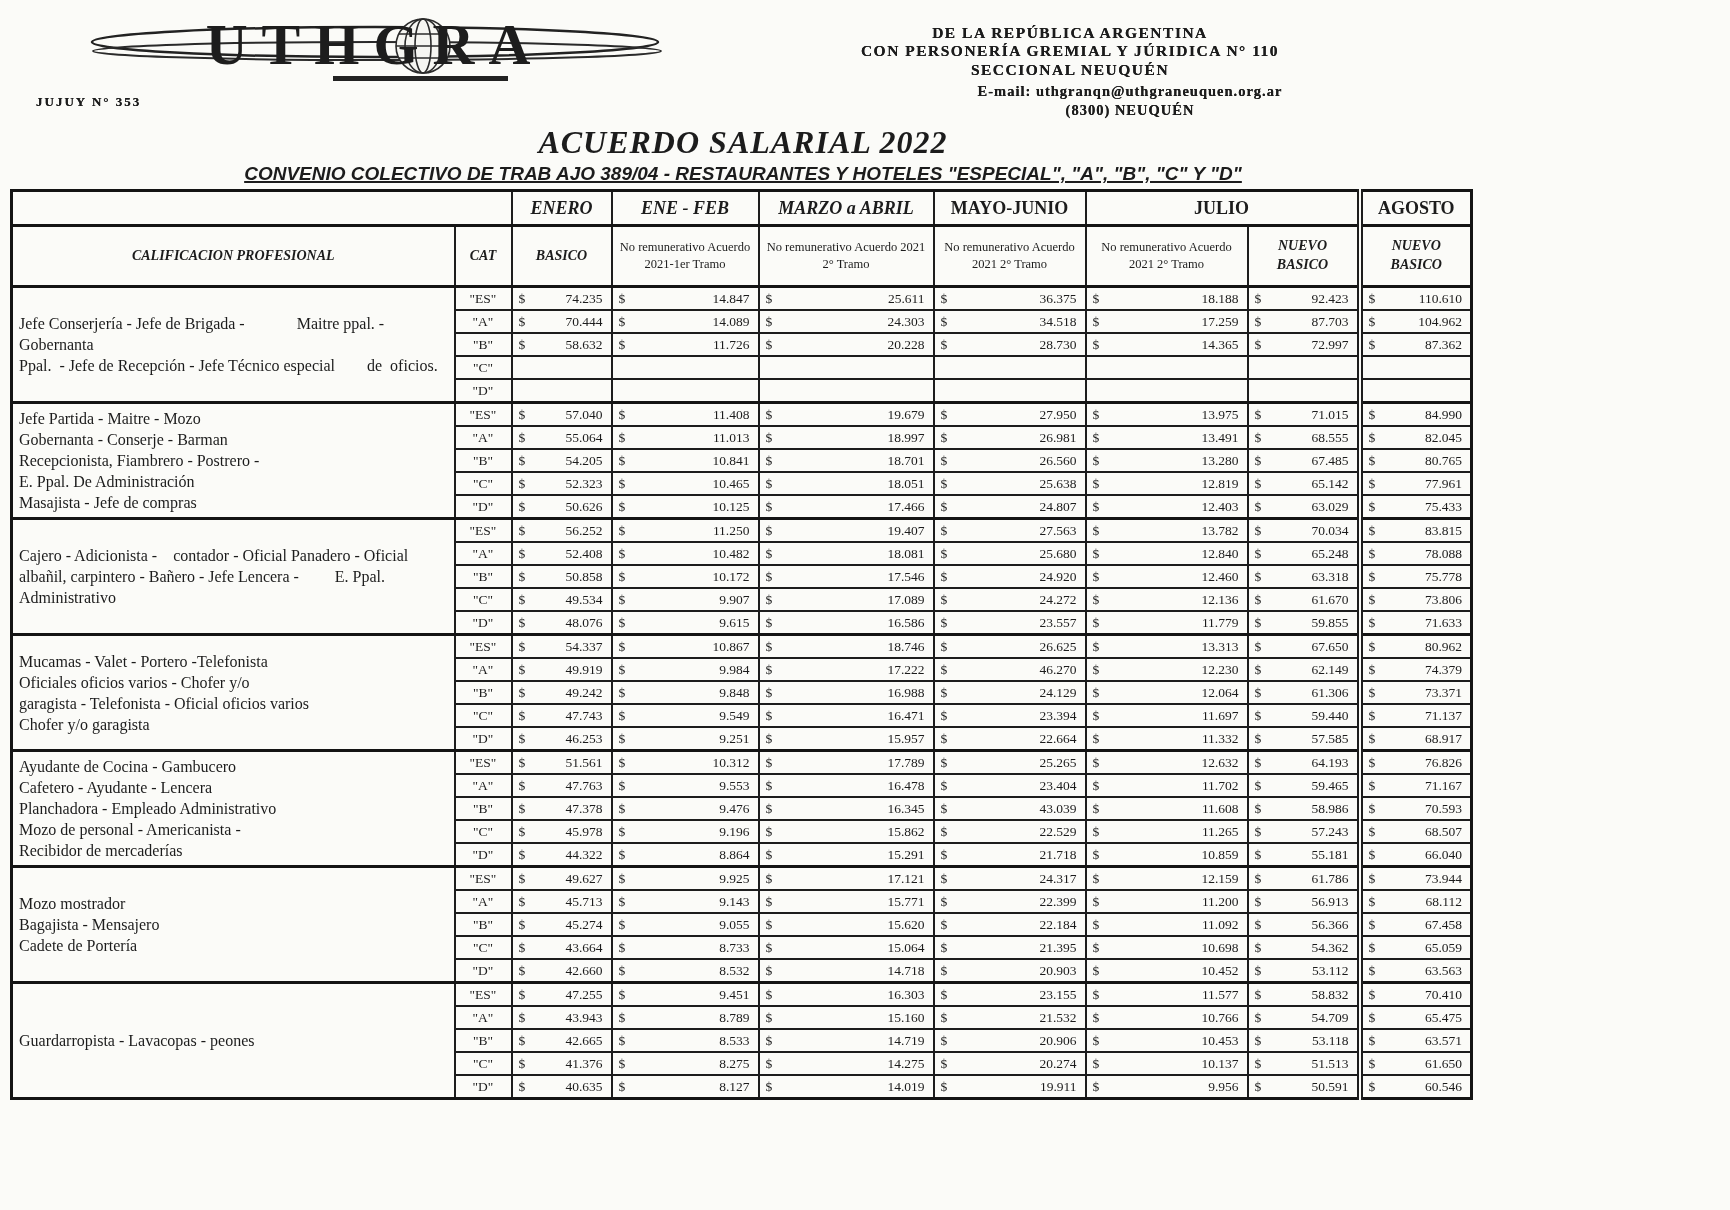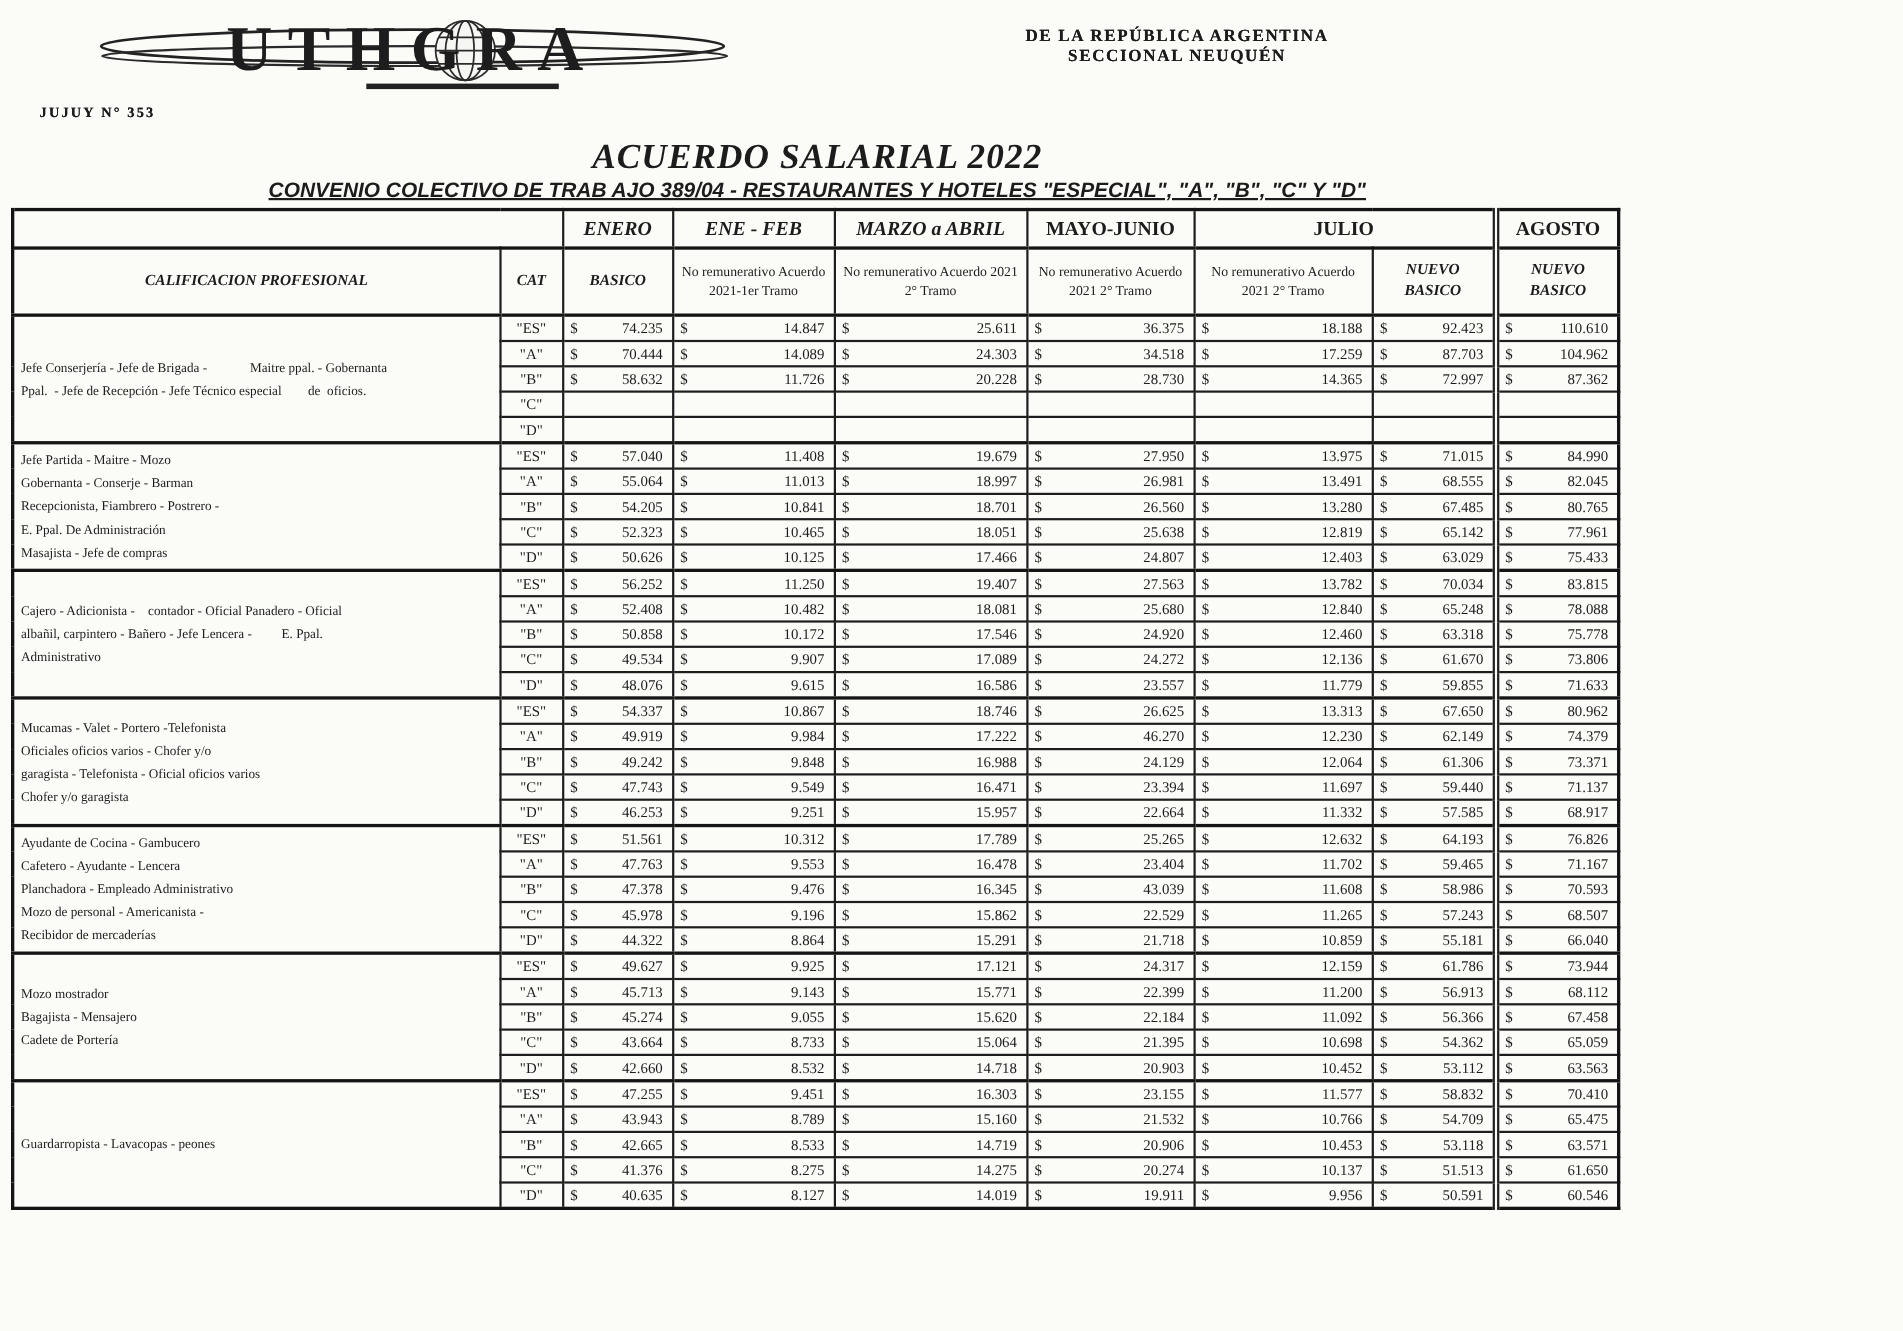--- a/index.html
+++ b/index.html
@@ -65,21 +65,21 @@
     border-bottom:3px solid #141414;line-height:1.35;
     padding:0 4px;
   }
   tr.sub-row th.bold-it{font-size:14px;font-weight:bold;font-style:italic;}
   .agosto{border-left:6px double #1d1d1d;}
   td{height:19px;font-size:13.5px;line-height:19px;}
   td.cat-cell{text-align:center;}
   td.money-cell{text-align:right;padding-right:8px;}
   td.money-cell .cur{float:left;margin-left:5px;}
   td.label-cell{
-    vertical-align:middle;padding-left:6px;font-size:12px;
+    vertical-align:middle;padding-left:6px;font-size:16px;
   }
   .label-line{line-height:21px;white-space:pre-wrap;}
   tr.group-start td{border-top:3px solid #141414;}
 </style>
 </head>
 <body>
 
 <div class="letterhead">
 
   <svg class="logo" width="580" height="82" viewBox="0 0 580 82">
@@ -95,23 +95,28 @@
     </g>
     <text x="290" y="58" text-anchor="middle" font-family="Liberation Serif, DejaVu Serif, serif" font-size="58" font-weight="bold" letter-spacing="14" fill="#1d1d1d">UTHGRA</text>
     <rect x="248" y="70" width="175" height="5" fill="#222"></rect>
   </svg>
 
   <div class="jujuy">JUJUY N° 353</div>
 
 
   <div class="orgblock">
     <div>DE LA REPÚBLICA ARGENTINA</div>
+    <div>CON PERSONERÍA GREMIAL Y JÚRIDICA N° 110</div>
     <div>SECCIONAL NEUQUÉN</div>
   </div>
 
+  <div class="emailblock">
+    <div>E-mail: uthgranqn@uthgraneuquen.org.ar</div>
+    <div>(8300) NEUQUÉN</div>
+  </div>
 </div>
 
 <div class="titlewrap">
   <div class="doc-title">ACUERDO SALARIAL 2022</div>
   <div class="doc-subtitle">CONVENIO COLECTIVO DE TRAB AJO 389/04 - RESTAURANTES Y HOTELES "ESPECIAL", "A", "B", "C" Y "D"</div>
 </div>
 
 <table class="salary">
   <colgroup>
     <col style="width:443px">

